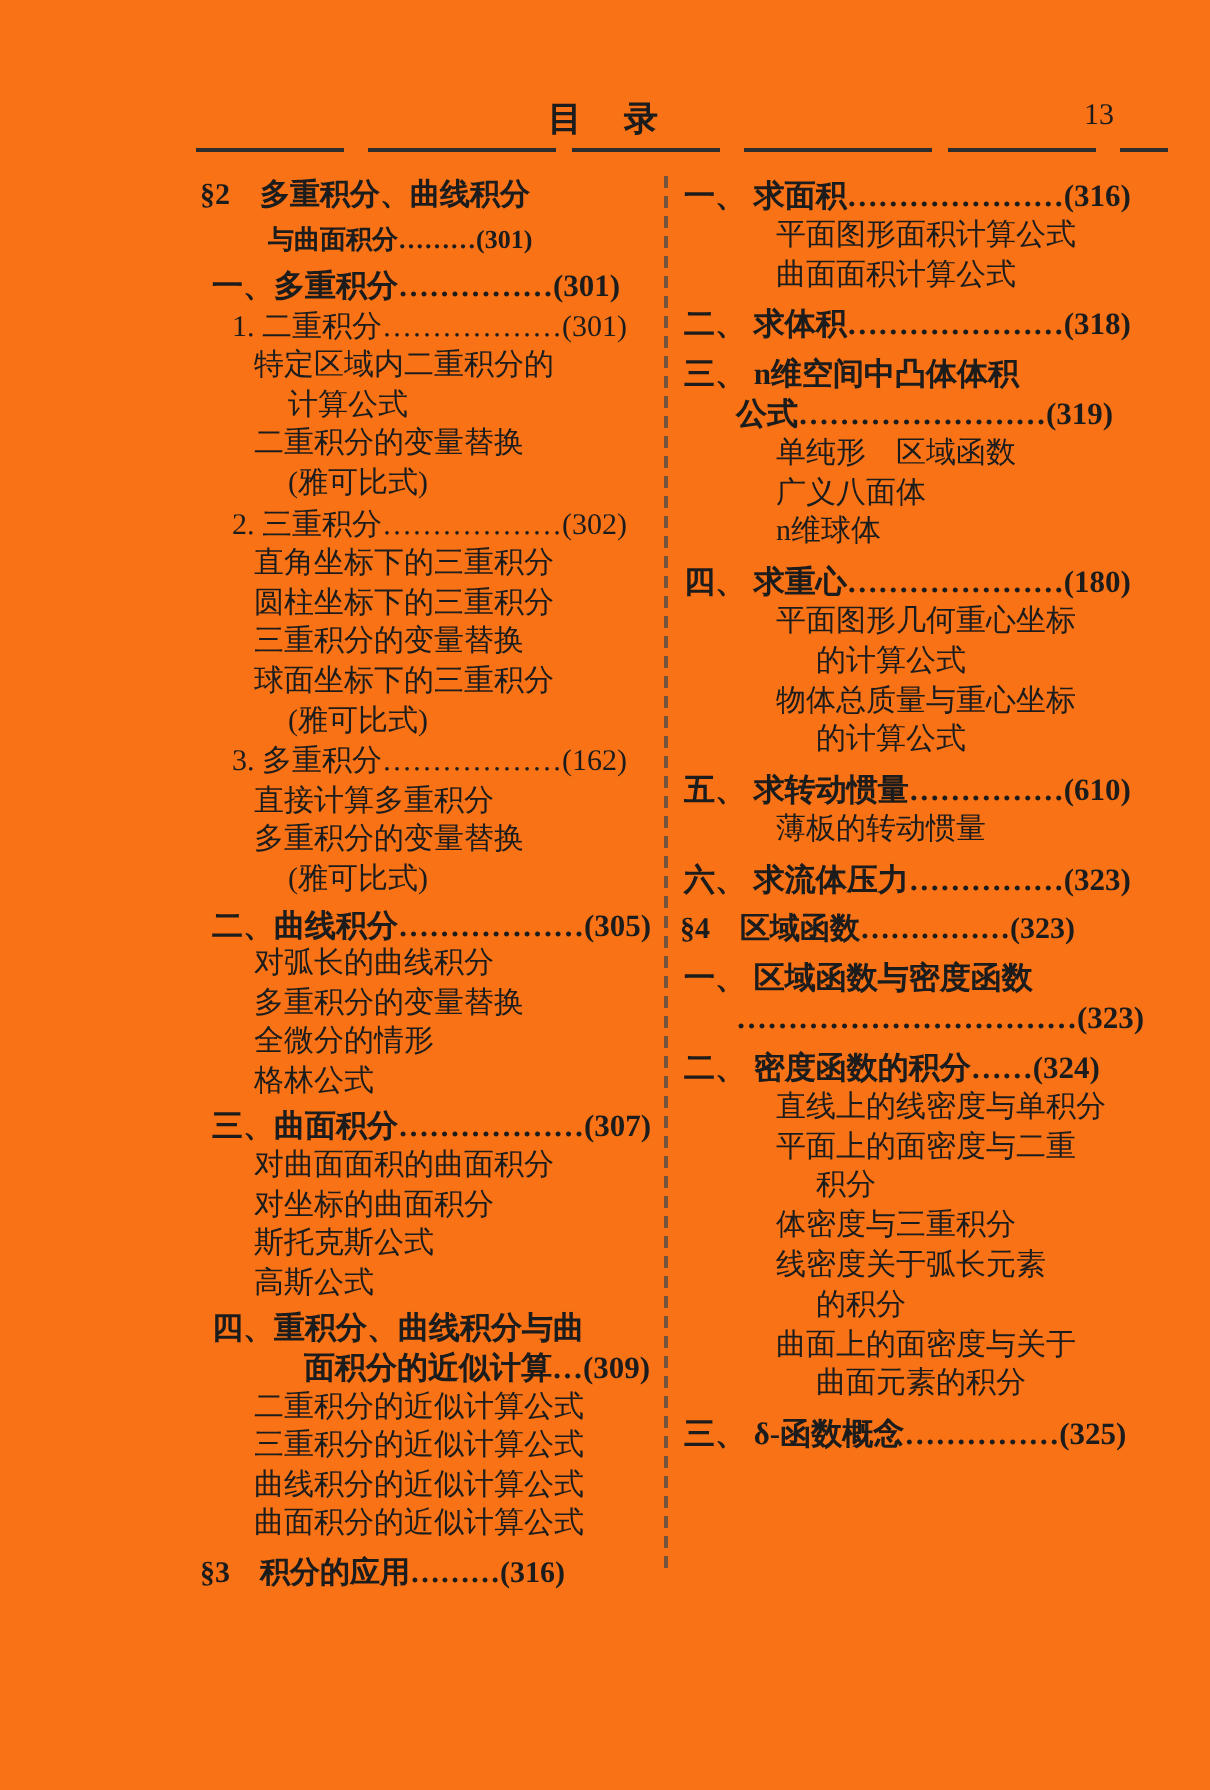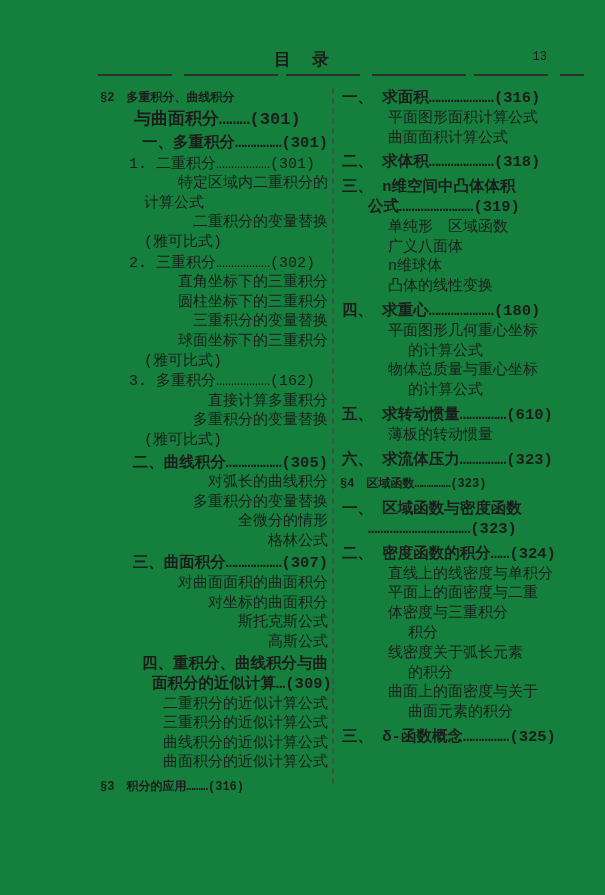--- a/index.html
+++ b/index.html
@@ -1,56 +1,56 @@
 <!DOCTYPE html>
 <html><head>
 <meta charset="utf-8">
 <style>
   html,body { margin:0; padding:0; background:#ffffff; }
   .page {
     position:relative; width:605px; height:895px;
-    background:#15803d; color:#1c1c1c; overflow:hidden;
-    font-family:Liberation Mono, monospace;
+    background:#f97316; color:#1c1c1c; overflow:hidden;
+    font-family:Liberation Serif, serif;
   }
   .hdr-title {
     position:absolute; top:48px; left:0; width:100%;
     text-align:center; font-size:17px; font-weight:bold;
     letter-spacing:2px; white-space:pre;
   }
   .hdr-pagenum {
-    position:absolute; top:50px; right:58px; font-size:12px;margin-left:32px;
+    position:absolute; top:50px; right:48px; font-size:15px;margin-left:32px;
   }
   .hdr-rule {
     position:absolute; top:74px; left:98px; width:486px; height:2px;
     background:repeating-linear-gradient(90deg,#2e2e2e 0 74px, transparent 74px 86px, #2e2e2e 86px 180px, transparent 180px 188px);
   }
   .cols {
     position:absolute; top:84px; left:100px; width:483px; bottom:0;
   }
   .col-divider {
     position:absolute; top:4px; left:232px; height:696px; width:0;
     border-left:2px dashed #4a4a4a; opacity:.75;
   }
   .col { position:absolute; top:0; }
   .col-left  { left:0;   width:228px; }
   .col-right { left:240px; width:243px; }
   .ln { white-space:nowrap; font-size:15px; line-height:19.6px; }
   .col-right .ln { line-height:19.8px; }
 
-  .section      { font-weight:bold; font-size:12px; line-height:22px; margin-top:3px; }
-  .section-cont { font-weight:bold; font-size:17px; line-height:22px; }
+  .section      { font-weight:bold; font-size:15px; line-height:22px; margin-top:3px; }
+  .section-cont { font-weight:bold; font-size:13px; line-height:22px; }
   .l1  { font-weight:bold; font-size:15.5px; margin-top:3px; }
   .l1c { font-weight:bold; font-size:15.5px; }
-  .l2  { margin-top:1px;text-align:center; }
+  .l2  { margin-top:1px; }
 
   .col-left .section-cont { padding-left:34px; }
-  .col-left .l1  { padding-left:6px;text-align:right; }
+  .col-left .l1  { padding-left:6px; }
   .col-left .l1c { padding-left:52px; }
   .col-left .l2  { padding-left:16px; }
-  .col-left .l3  { padding-left:27px;text-align:right; }
+  .col-left .l3  { padding-left:27px; }
   .col-left .l3c { padding-left:44px; }
 
   .col-right .section { margin-top:5px; }
   .col-right .l1  { padding-left:2px;  margin-top:5px; }
   .col-right .l1c { padding-left:28px; }
   .col-right .l3  { padding-left:48px; }
   .col-right .l3c { padding-left:68px; }
 </style>
 </head>
 <body>
@@ -101,37 +101,36 @@
     <div class="col col-right">
         <div class="ln l1">一、 求面积…………………(316)</div>
         <div class="ln l3">平面图形面积计算公式</div>
         <div class="ln l3">曲面面积计算公式</div>
         <div class="ln l1">二、 求体积…………………(318)</div>
         <div class="ln l1">三、 n维空间中凸体体积</div>
         <div class="ln l1c">公式……………………(319)</div>
         <div class="ln l3">单纯形　区域函数</div>
         <div class="ln l3">广义八面体</div>
         <div class="ln l3">n维球体</div>
-        <div class="ln l3">凸体的线性变换</div>
         <div class="ln l1">四、 求重心…………………(180)</div>
         <div class="ln l3">平面图形几何重心坐标</div>
         <div class="ln l3c">的计算公式</div>
         <div class="ln l3">物体总质量与重心坐标</div>
         <div class="ln l3c">的计算公式</div>
         <div class="ln l1">五、 求转动惯量……………(610)</div>
         <div class="ln l3">薄板的转动惯量</div>
         <div class="ln l1">六、 求流体压力……………(323)</div>
         <div class="ln section">§4　区域函数……………(323)</div>
         <div class="ln l1">一、 区域函数与密度函数</div>
         <div class="ln l1c">……………………………(323)</div>
         <div class="ln l1">二、 密度函数的积分……(324)</div>
         <div class="ln l3">直线上的线密度与单积分</div>
         <div class="ln l3">平面上的面密度与二重</div>
+        <div class="ln l3c">积分</div>
         <div class="ln l3">体密度与三重积分</div>
-        <div class="ln l3c">积分</div>
         <div class="ln l3">线密度关于弧长元素</div>
         <div class="ln l3c">的积分</div>
         <div class="ln l3">曲面上的面密度与关于</div>
         <div class="ln l3c">曲面元素的积分</div>
         <div class="ln l1">三、 δ-函数概念……………(325)</div>
       </div>
   </div>
 </div>
 
 </body></html>

